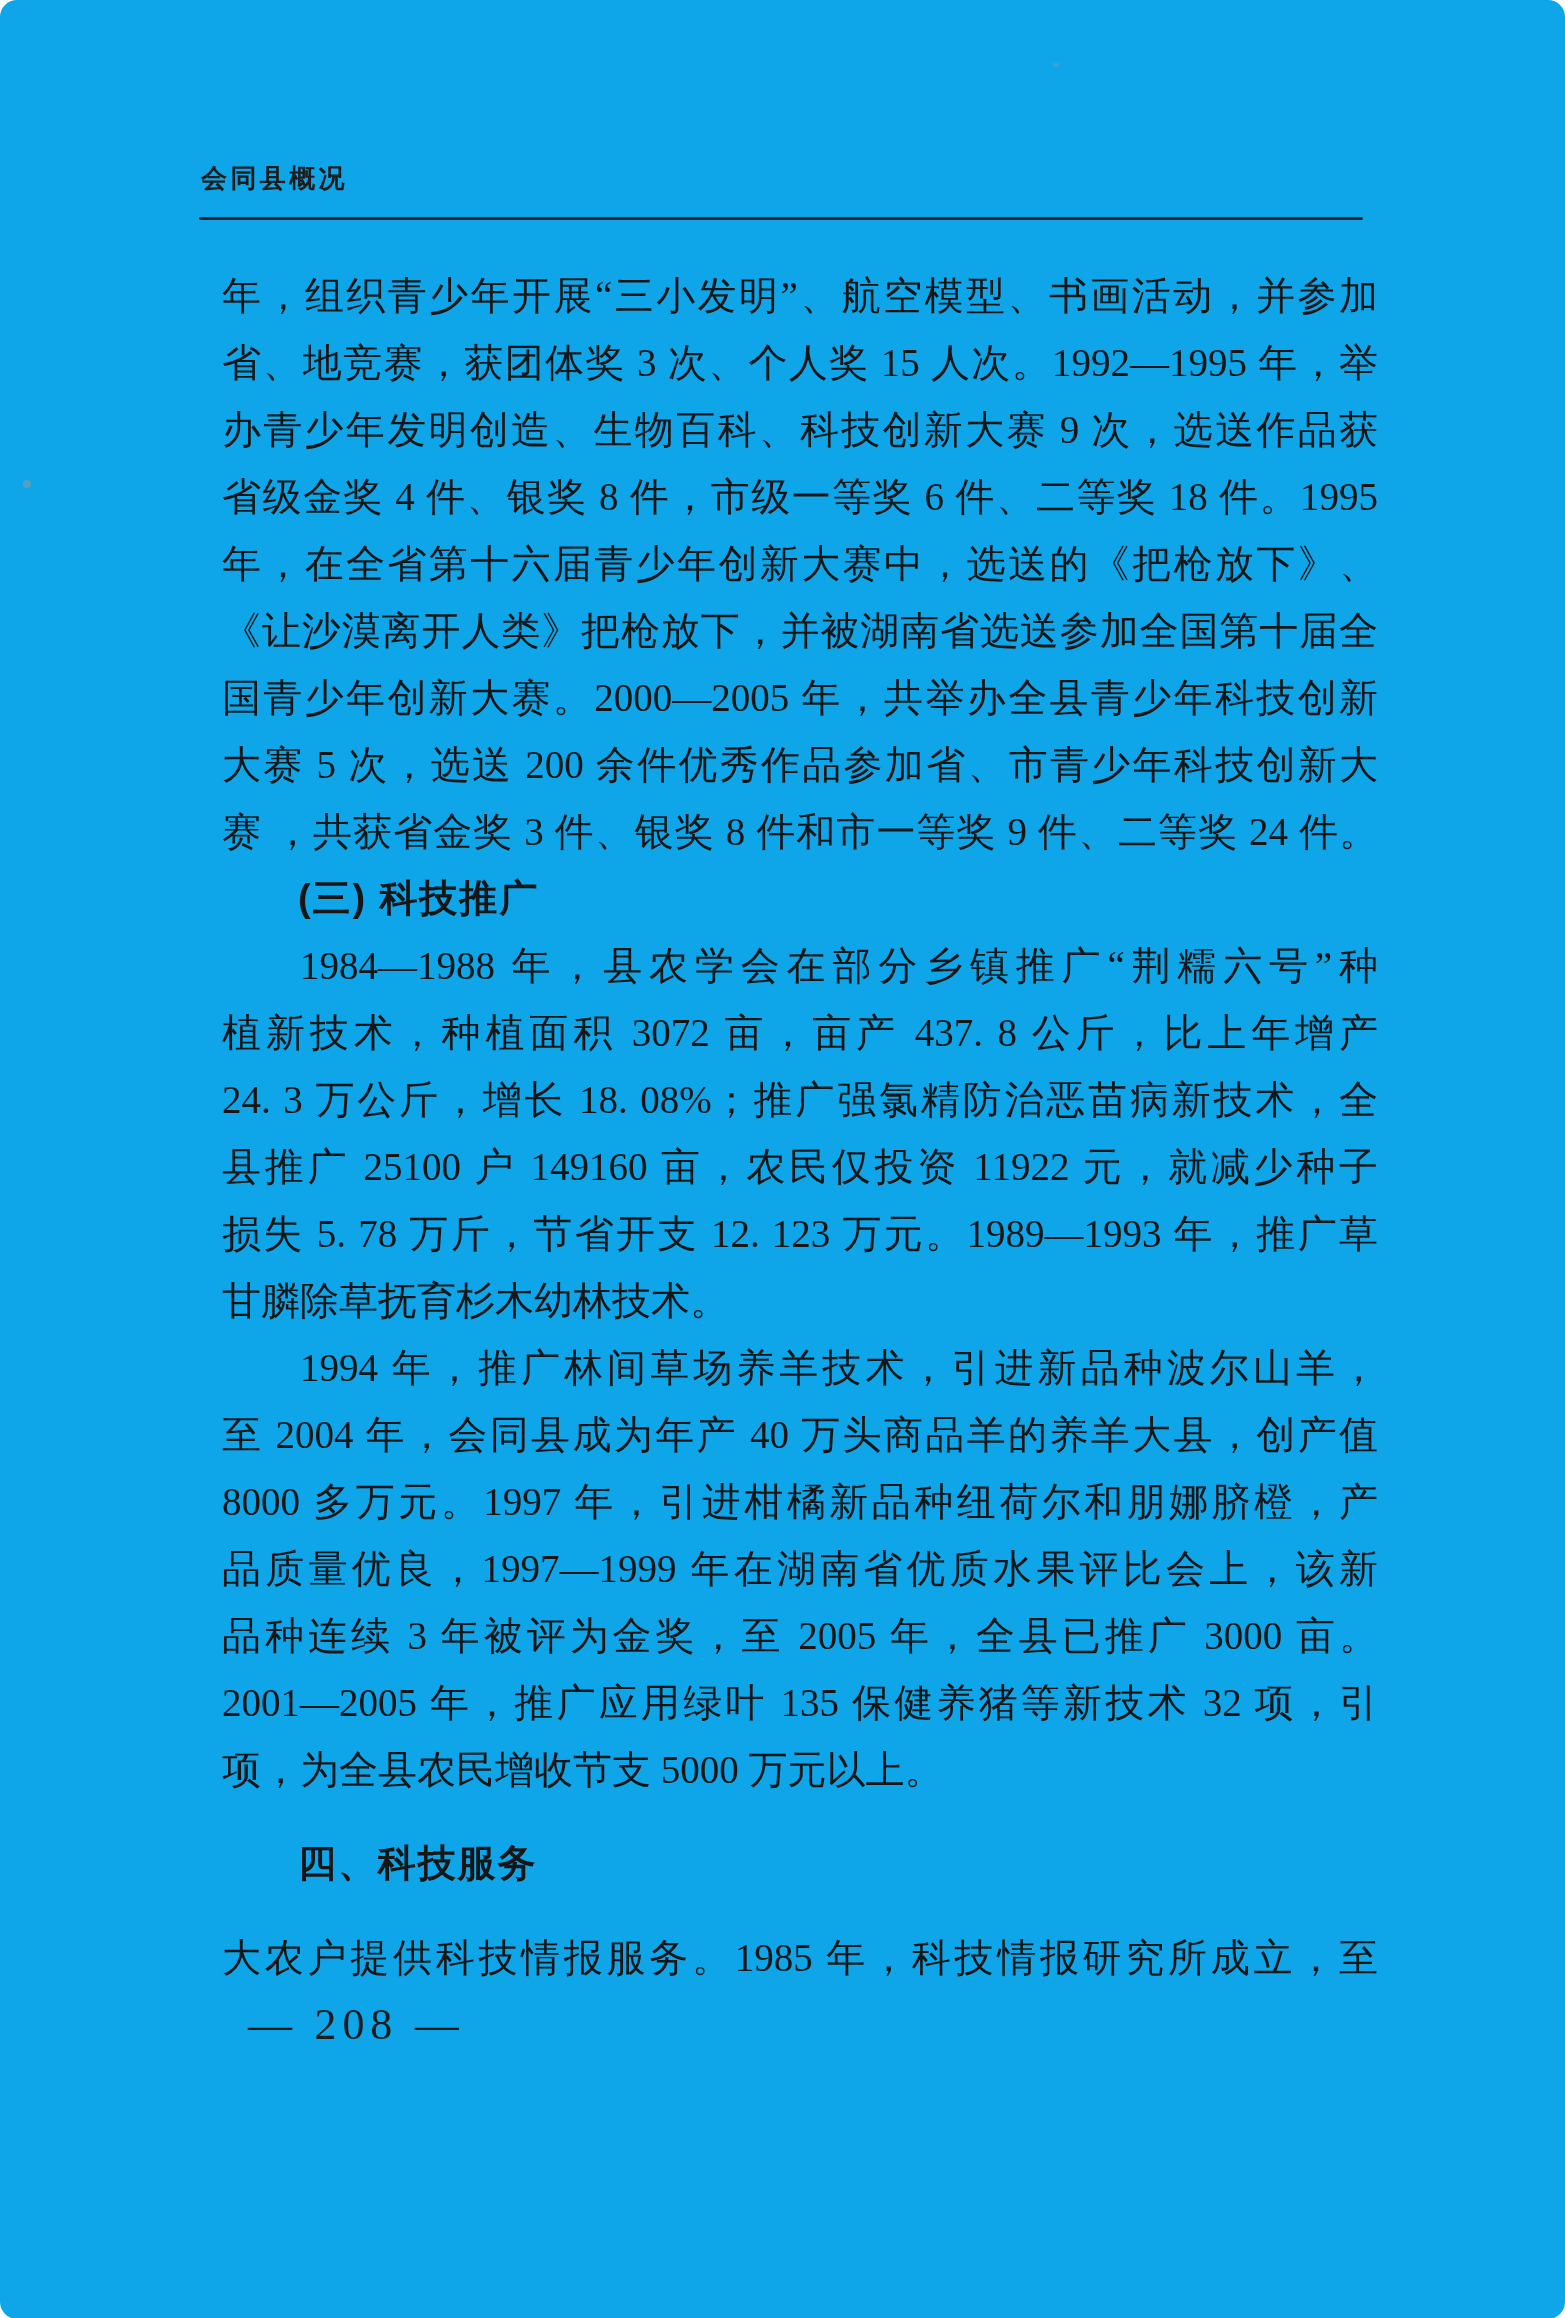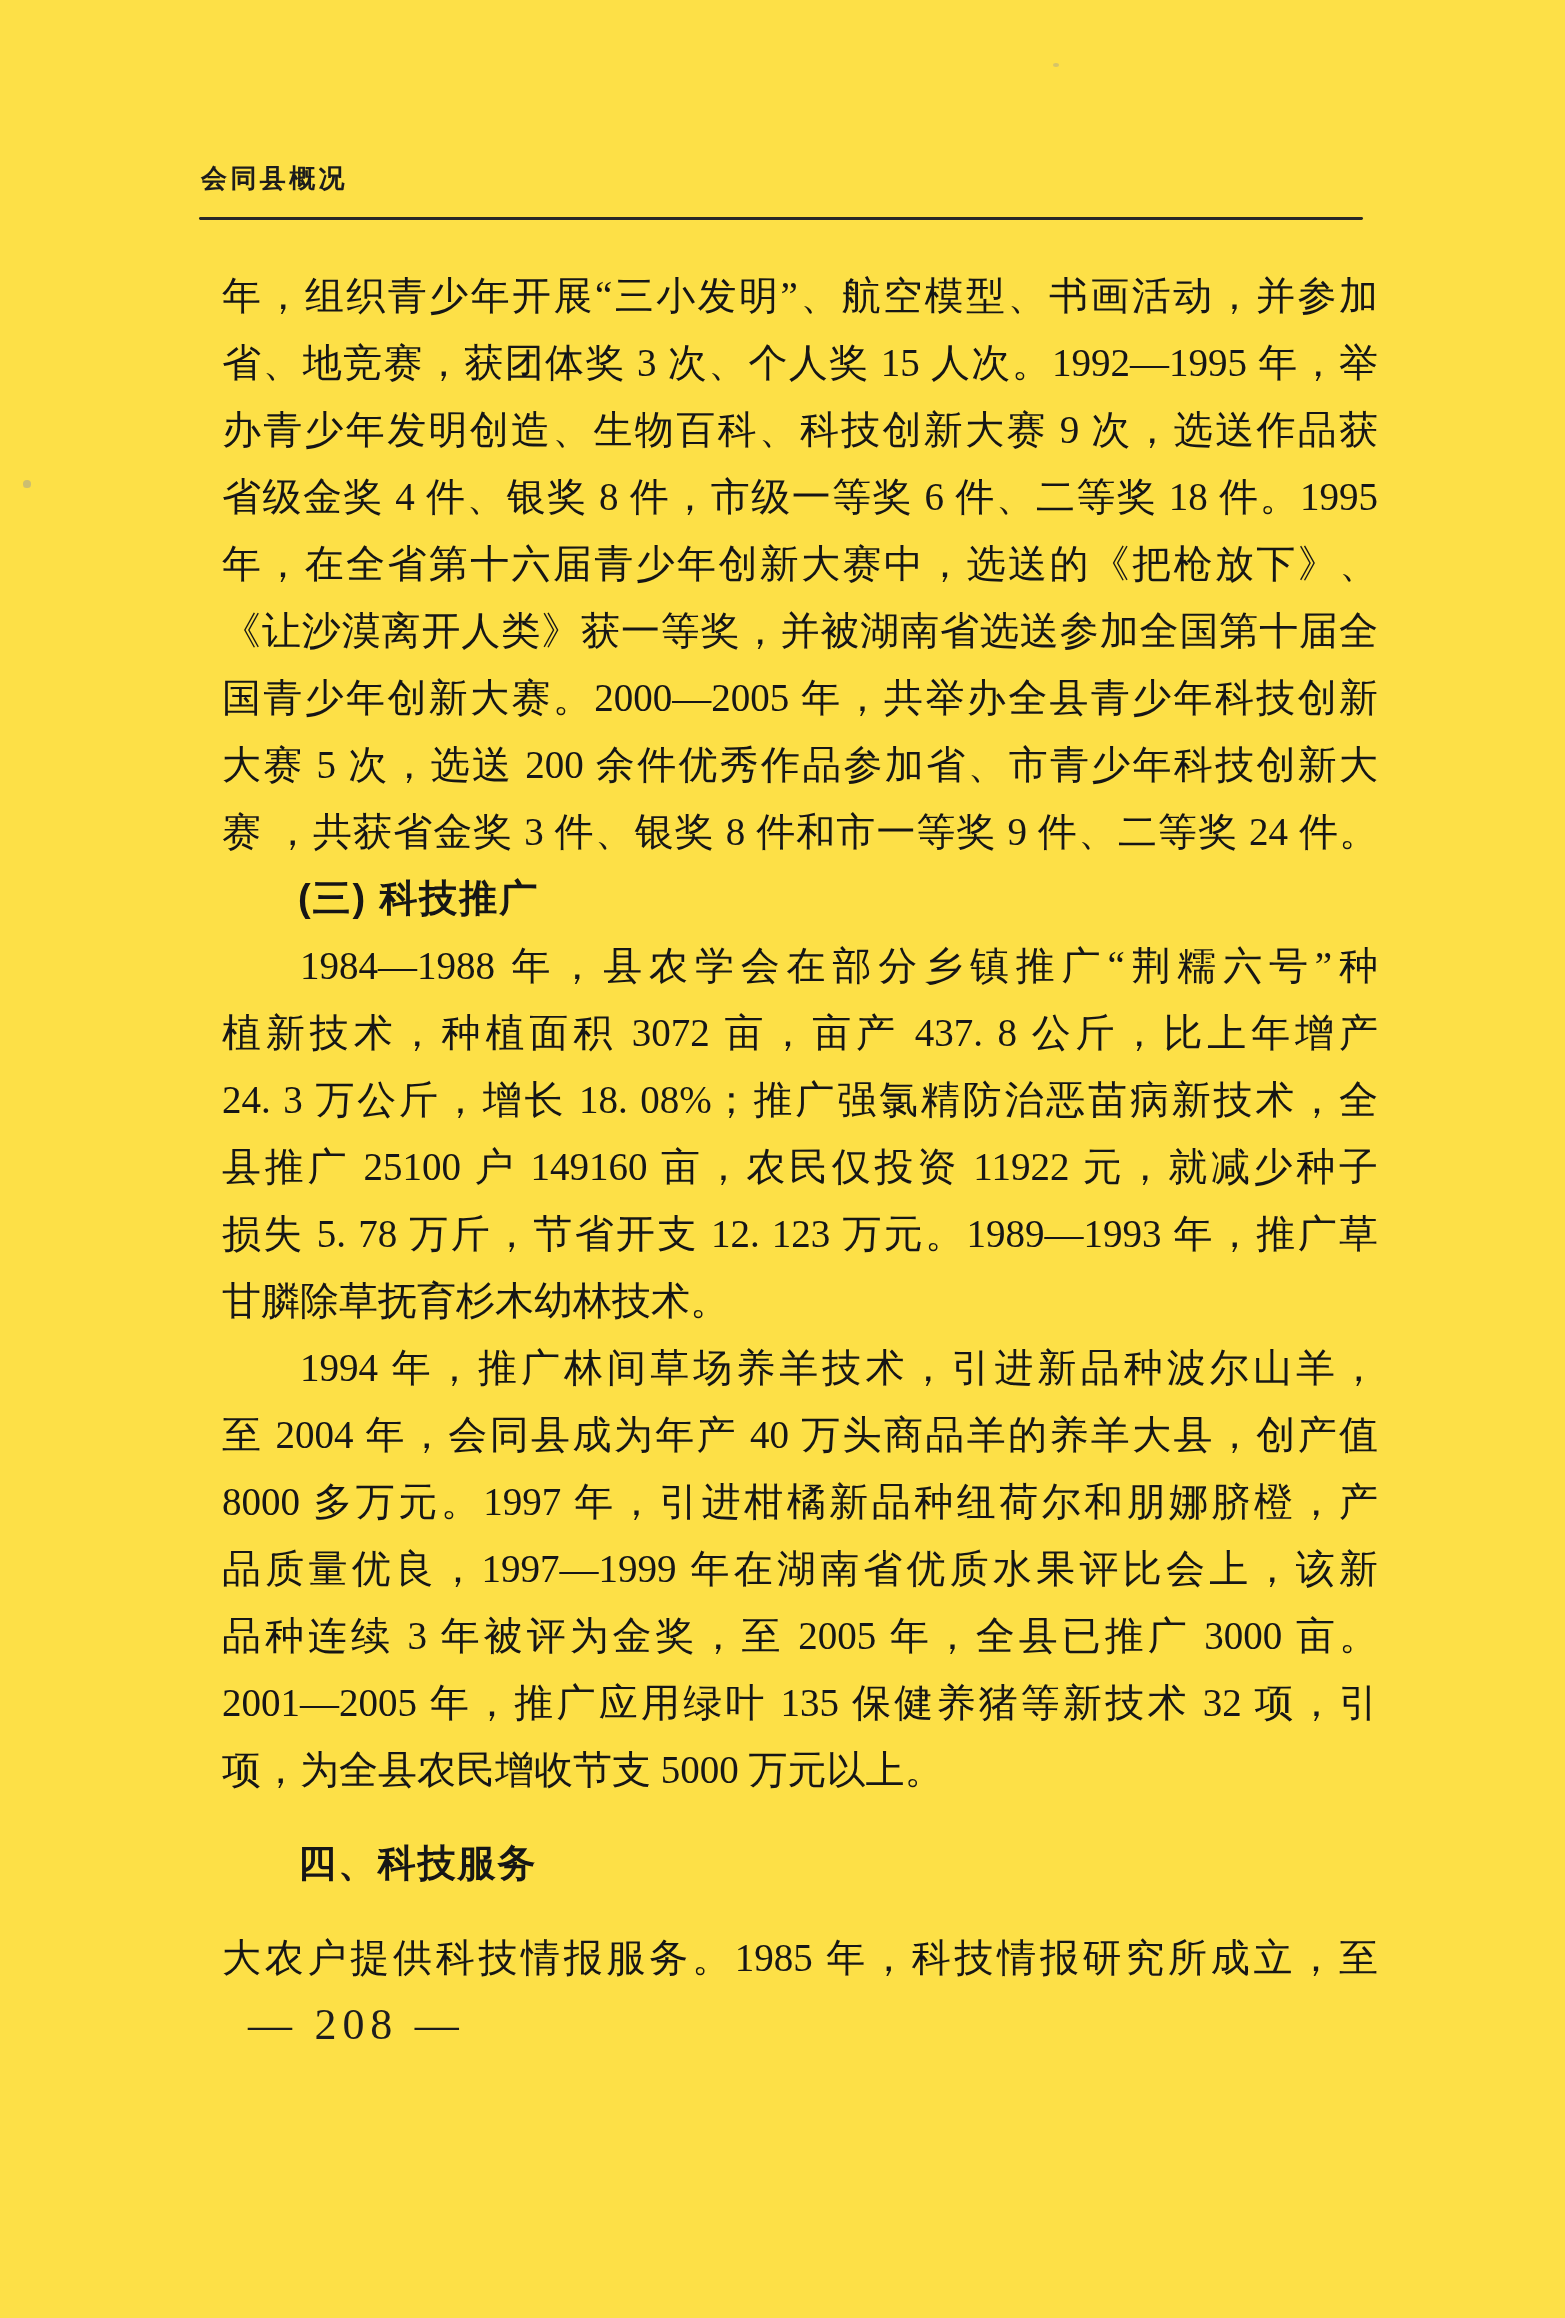--- a/index.html
+++ b/index.html
@@ -5,23 +5,24 @@
 <style>
   html, body {
     margin: 0;
     padding: 0;
     background: #ffffff;
   }
   .page {
     position: relative;
     width: 1565px;
     height: 2319px;
-    background: #fde047;
+    background: #0ea5e9;
     overflow: hidden;
     color: #171717;
+    border-radius: 17px;
   }
   
   .running-header {
     position: absolute;
     left: 201px;
     top: 161px;
     font-family: "Liberation Sans", "DejaVu Sans", sans-serif;
     font-weight: 700;
     font-size: 26px;
     letter-spacing: 3.4px;
@@ -110,21 +111,21 @@
 
   <div class="speck s1"></div>
   <div class="speck s2"></div>
 
   <div class="text-block">
     <div class="line">年，组织青少年开展“三小发明”、航空模型、书画活动，并参加</div>
     <div class="line">省、地竞赛，获团体奖 3 次、个人奖 15 人次。1992—1995 年，举</div>
     <div class="line">办青少年发明创造、生物百科、科技创新大赛 9 次，选送作品获</div>
     <div class="line">省级金奖 4 件、银奖 8 件，市级一等奖 6 件、二等奖 18 件。1995</div>
     <div class="line">年，在全省第十六届青少年创新大赛中，选送的《把枪放下》、</div>
-    <div class="line">《让沙漠离开人类》获一等奖，并被湖南省选送参加全国第十届全</div>
+    <div class="line">《让沙漠离开人类》把枪放下，并被湖南省选送参加全国第十届全</div>
     <div class="line">国青少年创新大赛。2000—2005 年，共举办全县青少年科技创新</div>
     <div class="line">大赛 5 次，选送 200 余件优秀作品参加省、市青少年科技创新大</div>
     <div class="line">赛 ，共获省金奖 3 件、银奖 8 件和市一等奖 9 件、二等奖 24 件。</div>
     <div class="line heading">(三) 科技推广</div>
     <div class="line indent">1984—1988 年，县农学会在部分乡镇推广“荆糯六号”种</div>
     <div class="line">植新技术，种植面积 3072 亩，亩产 437. 8 公斤，比上年增产</div>
     <div class="line">24. 3 万公斤，增长 18. 08%；推广强氯精防治恶苗病新技术，全</div>
     <div class="line">县推广 25100 户 149160 亩，农民仅投资 11922 元，就减少种子</div>
     <div class="line">损失 5. 78 万斤，节省开支 12. 123 万元。1989—1993 年，推广草</div>
     <div class="line short">甘膦除草抚育杉木幼林技术。</div>

